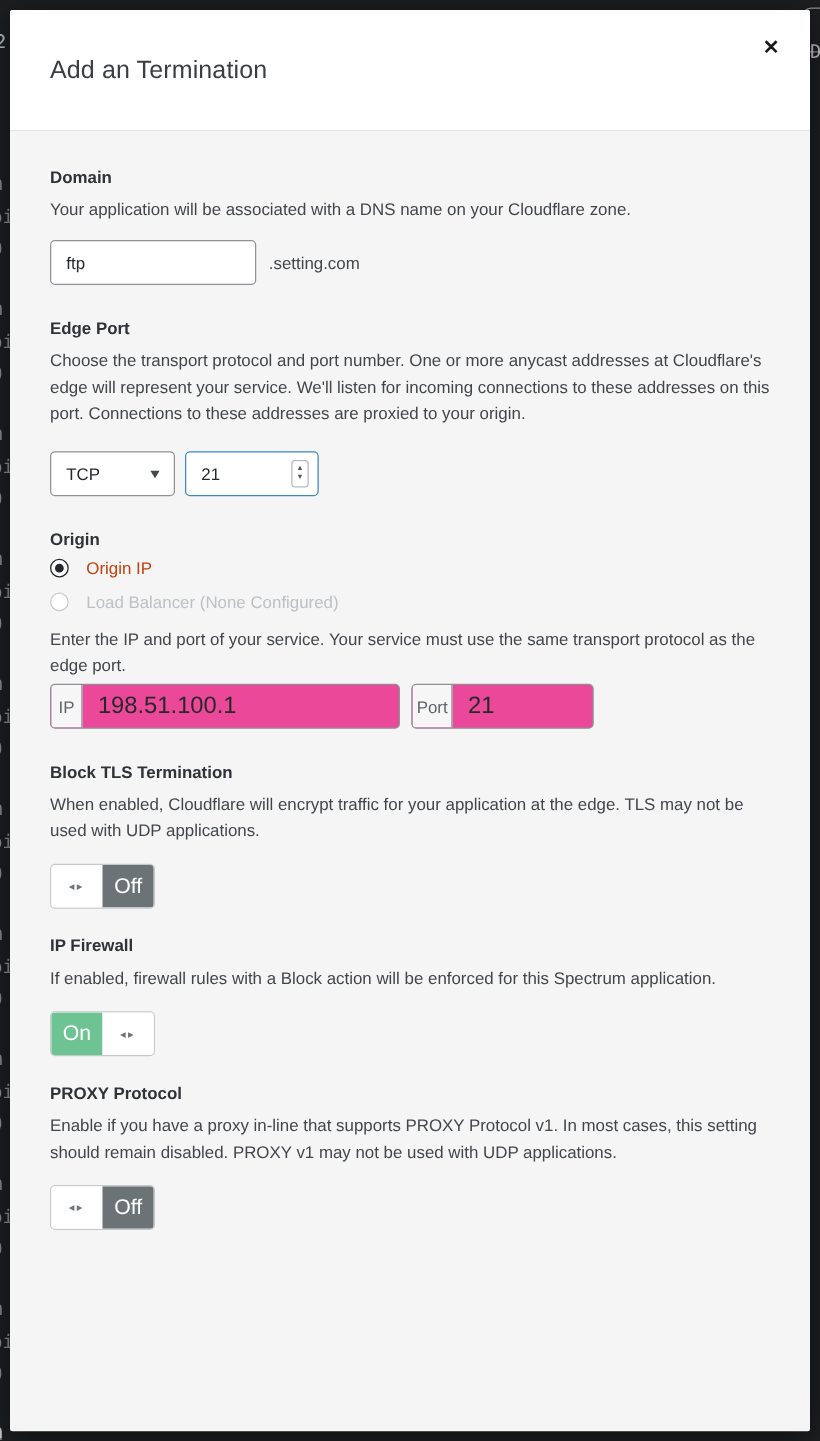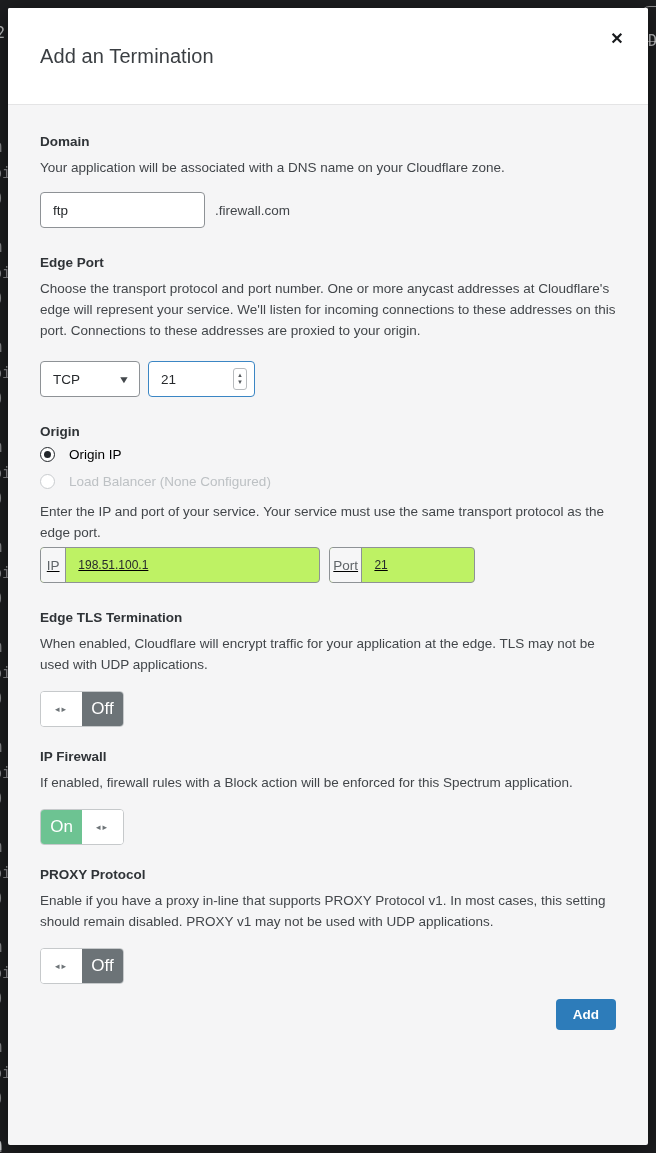--- a/index.html
+++ b/index.html
@@ -79,33 +79,33 @@
   }
   .stepper span{ font-size:6px; line-height:7px; color:#55595d; }
   
   .radio-row{ display:flex; align-items:center; margin-bottom:12px; }
   .radio{
     width:15px; height:15px; border-radius:50%; border:1.5px solid #23272b;
     display:flex; align-items:center; justify-content:center; cursor:pointer; background:#fff;
   }
   .radio .dot{ width:7px; height:7px; border-radius:50%; background:#23272b; }
   .radio.disabled{ border-color:#c9cccf; }
-  .radio-label{ font-size:13.5px; color:#000000; margin-left:14px; }
+  .radio-label{ font-size:13.5px; color:#c2410c; margin-left:14px; }
   .radio-label.disabled{ color:#bdc1c4; }
   
   .prefix-group{
     display:inline-flex; height:36px; border:1px solid #8e9296; border-radius:4px;
-    background:#bef264; overflow:hidden; align-items:stretch;text-decoration:underline;
+    background:#ec4899; overflow:hidden; align-items:stretch;
   }
   .prefix{
     background:#f6f6f7; border-right:1px solid #8e9296; color:#5f6468;
     font-size:13.5px; display:flex; align-items:center; justify-content:center;
   }
   .prefix-group input{
-    border:none; outline:none; font-size:12px; color:#26292c; padding:0 12px;
+    border:none; outline:none; font-size:19px; color:#26292c; padding:0 12px;
     font-family:"Liberation Sans", sans-serif; background:transparent; width:100%;
   }
   .ip-group{ width:280px; }
   .ip-group .prefix{ width:28px; }
   .portg{ width:146px; margin-left:9px; }
   .portg .prefix{ width:44px; }
   
   .toggle{
     display:inline-flex; width:84px; height:36px; border-radius:4px; overflow:hidden;
     border:1px solid #c6c9cb; cursor:pointer; background:#fff;
@@ -179,21 +179,21 @@
     <button class="close-btn">✕</button>
   </div>
 
   <div class="modal-body">
 
     <div class="section mb-sec">
       <div class="section-label">Domain</div>
       <div class="desc">Your application will be associated with a DNS name on your Cloudflare zone.</div>
       <div class="row">
         <input class="text-input domain-input" value="ftp" style="">
-        <span class="suffix">.firewall.com</span>
+        <span class="suffix">.setting.com</span>
       </div>
     </div>
 
     <div class="section mb-sec">
       <div class="section-label">Edge Port</div>
       <div class="desc mb-desc-lg">Choose the transport protocol and port number. One or more anycast addresses at Cloudflare's edge will represent your service. We'll listen for incoming connections to these addresses on this port. Connections to these addresses are proxied to your origin.</div>
       <div class="row">
         <div class="select">
           <span>TCP</span>
           <span class="caret">▼</span>
@@ -230,21 +230,21 @@
           <input value="198.51.100.1" style="">
         </div>
         <div class="prefix-group portg">
           <span class="prefix">Port</span>
           <input value="21" style="">
         </div>
       </div>
     </div>
 
     <div class="section">
-      <div class="section-label">Edge TLS Termination</div>
+      <div class="section-label">Block TLS Termination</div>
       <div class="desc" style="margin-bottom:16px;">When enabled, Cloudflare will encrypt traffic for your application at the edge. TLS may not be used with UDP applications.</div>
       <div class="toggle-row">
         <div class="toggle">
           <div class="half knob">◂▸</div>
           <div class="half off">Off</div>
         </div>
       </div>
     </div>
 
     <div class="section">
@@ -262,18 +262,15 @@
       <div class="section-label">PROXY Protocol</div>
       <div class="desc" style="margin-bottom:16px;">Enable if you have a proxy in-line that supports PROXY Protocol v1. In most cases, this setting should remain disabled. PROXY v1 may not be used with UDP applications.</div>
       <div class="toggle-row" style="margin-bottom:0;">
         <div class="toggle">
           <div class="half knob">◂▸</div>
           <div class="half off">Off</div>
         </div>
       </div>
     </div>
 
-    <div class="footer">
-      <button class="add-btn">Add</button>
-    </div>
 
   </div>
 </div>
 
 </body></html>

